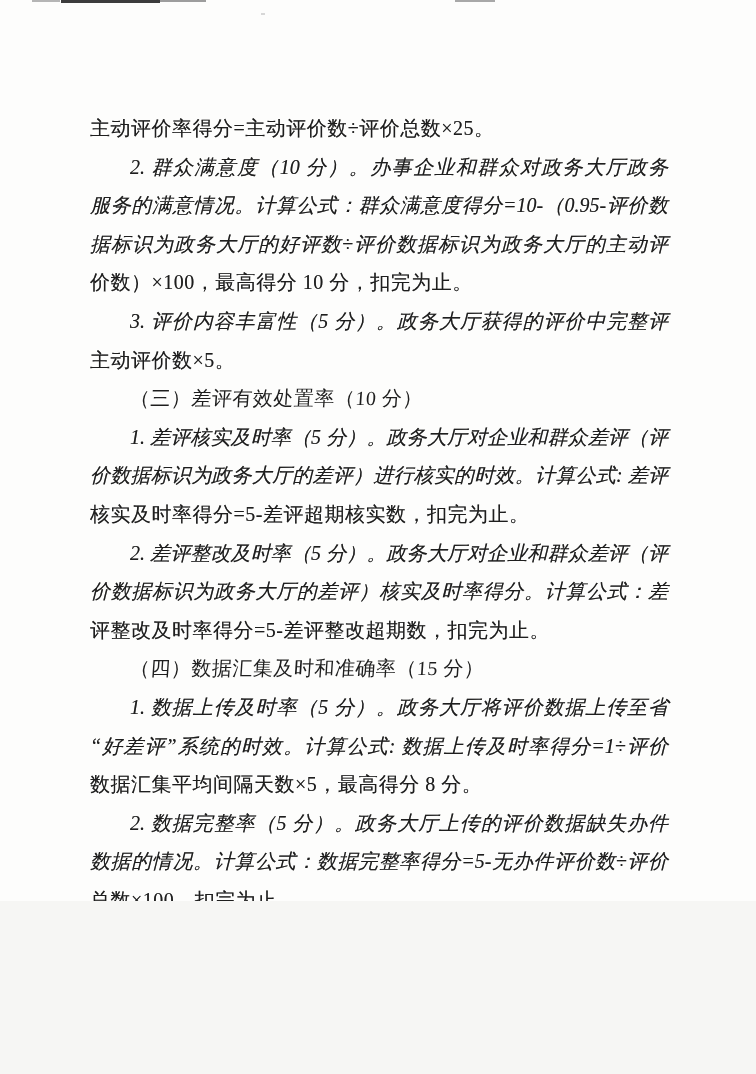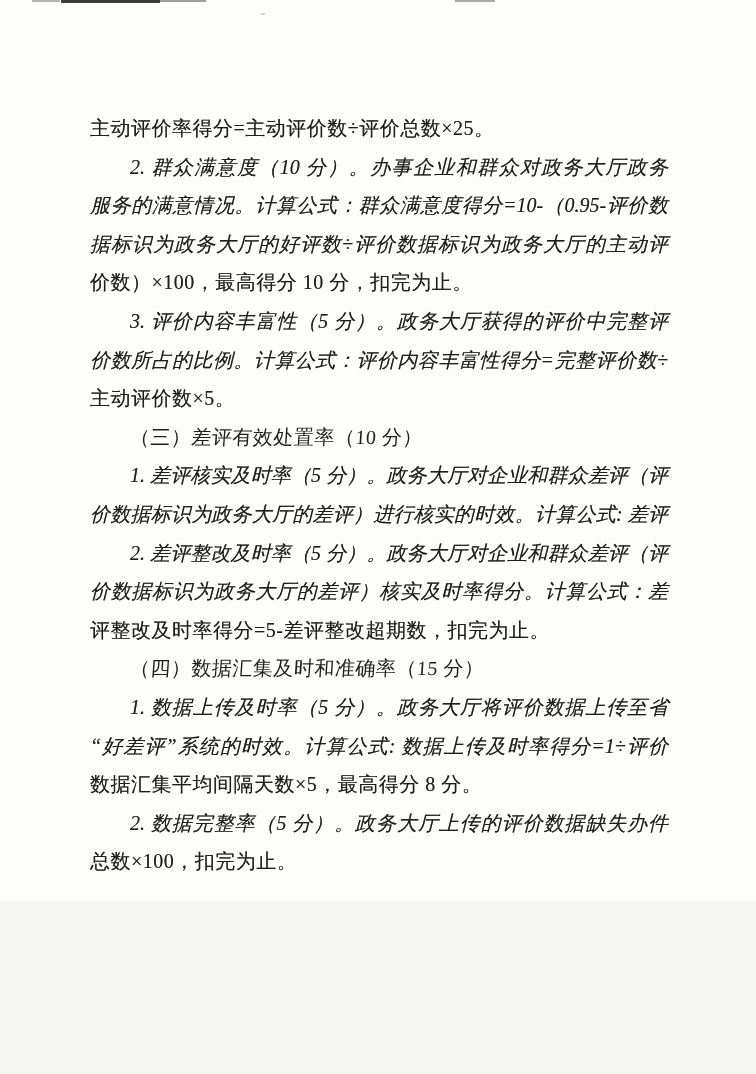--- a/index.html
+++ b/index.html
@@ -75,31 +75,32 @@
   <div class="artifact a4"></div>
   <div class="artifact a5"></div>
 
   <div class="textblock">
     <div class="line">主动评价率得分=主动评价数÷评价总数×25。</div>
     <div class="line indent fill">2. 群众满意度（10 分）。办事企业和群众对政务大厅政务</div>
     <div class="line fill">服务的满意情况。计算公式：群众满意度得分=10-（0.95-评价数</div>
     <div class="line fill">据标识为政务大厅的好评数÷评价数据标识为政务大厅的主动评</div>
     <div class="line">价数）×100，最高得分 10 分，扣完为止。</div>
     <div class="line indent fill">3. 评价内容丰富性（5 分）。政务大厅获得的评价中完整评</div>
-    <div class="line fill">价数所占的比例。计算公式：评价内容丰富性得分=完整评价数÷</div>
     <div class="line">主动评价数×5。</div>
     <div class="line indent kai">（三）差评有效处置率（10 分）</div>
     <div class="line indent fill">1. 差评核实及时率（5 分）。政务大厅对企业和群众差评（评</div>
     <div class="line fill">价数据标识为政务大厅的差评）进行核实的时效。计算公式: 差评</div>
+    <div class="line">核实及时率得分=5-差评超期核实数，扣完为止。</div>
     <div class="line indent fill">2. 差评整改及时率（5 分）。政务大厅对企业和群众差评（评</div>
     <div class="line fill">价数据标识为政务大厅的差评）核实及时率得分。计算公式：差</div>
     <div class="line">评整改及时率得分=5-差评整改超期数，扣完为止。</div>
     <div class="line indent kai">（四）数据汇集及时和准确率（15 分）</div>
     <div class="line indent fill">1. 数据上传及时率（5 分）。政务大厅将评价数据上传至省</div>
     <div class="line fill">“好差评”系统的时效。计算公式: 数据上传及时率得分=1÷评价</div>
     <div class="line">数据汇集平均间隔天数×5，最高得分 8 分。</div>
     <div class="line indent fill">2. 数据完整率（5 分）。政务大厅上传的评价数据缺失办件</div>
+    <div class="line fill">数据的情况。计算公式：数据完整率得分=5-无办件评价数÷评价</div>
     <div class="line">总数×100，扣完为止。</div>
   </div>
 
   <div class="footer">— 8 —</div>
 
 </div>
 
 </body></html>

